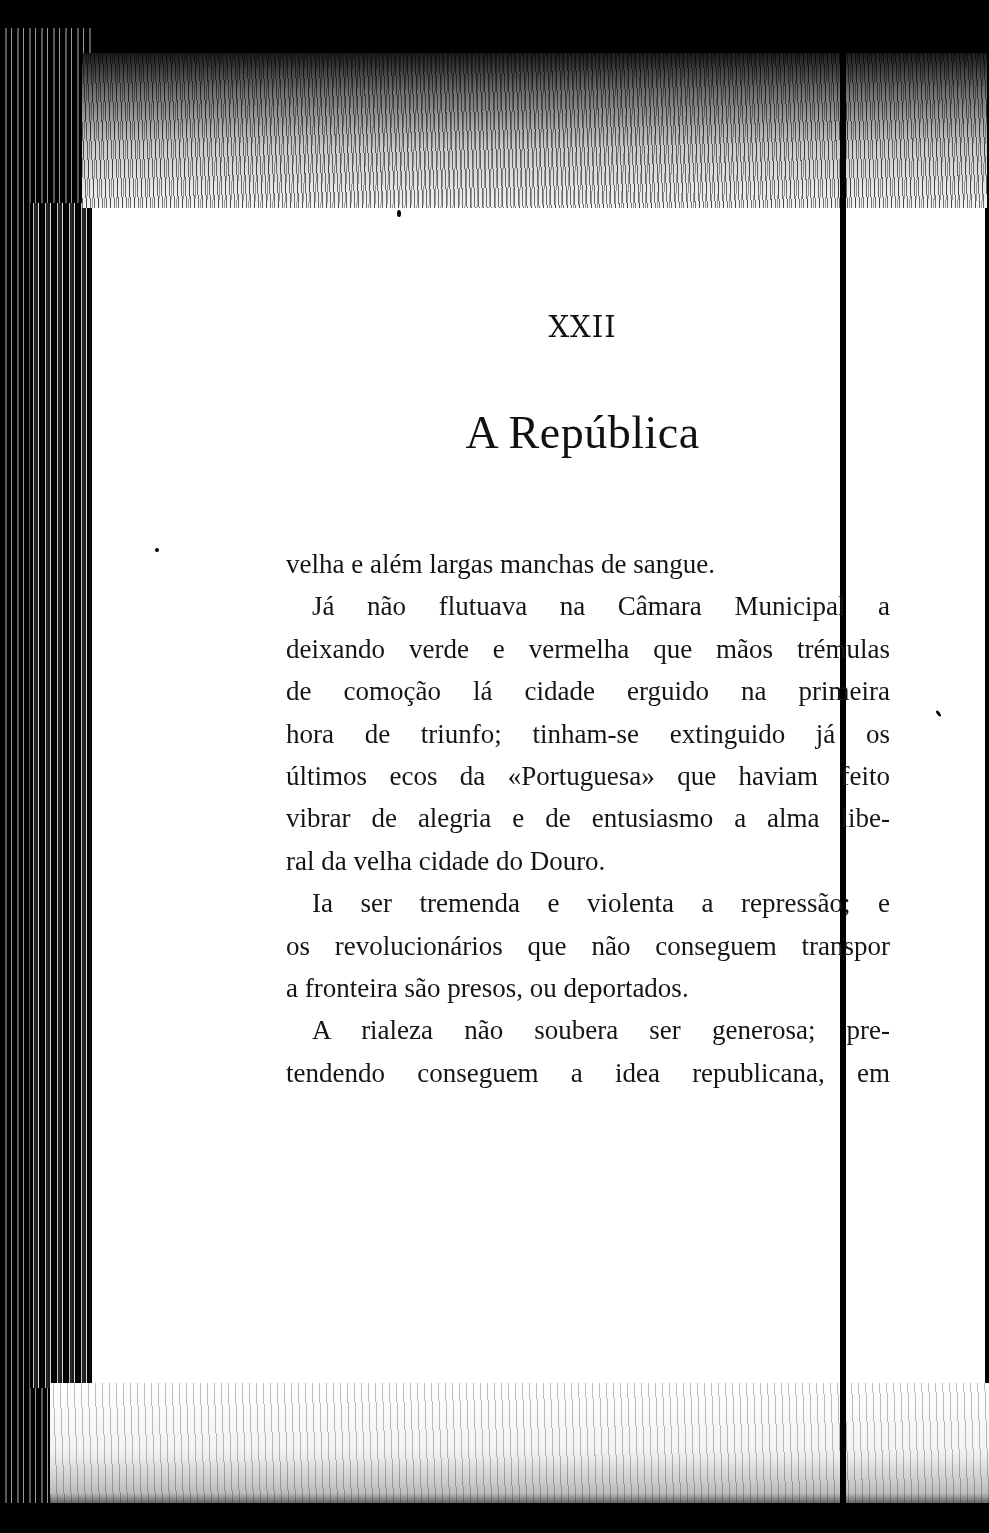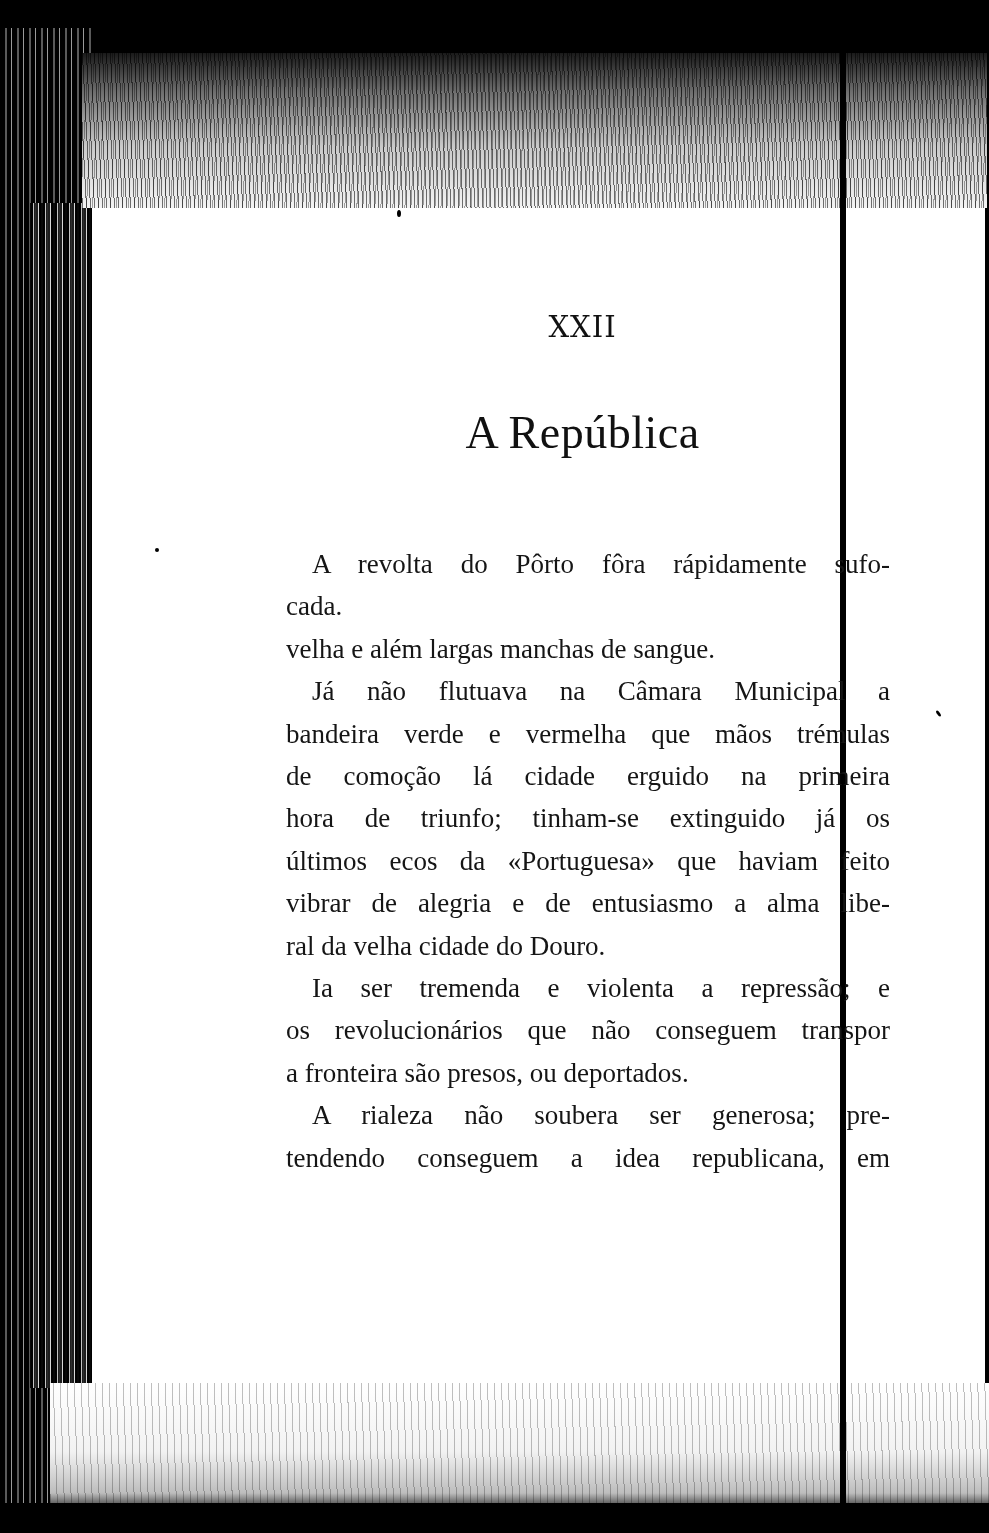--- a/index.html
+++ b/index.html
@@ -156,29 +156,25 @@
   <div class="speck" style="left:397px;top:182px;width:4px;height:7px;"></div>
   <div class="speck" style="left:155px;top:520px;width:4px;height:4px;"></div>
   <div class="speck" style="left:937px;top:682px;width:3px;height:7px;transform:rotate(-35deg);"></div>
   <div class="speck" style="left:985px;top:180px;width:3px;height:50px;border-radius:0;"></div>
 
   <div class="chapter-number">XXII</div>
   <div class="chapter-title">A República</div>
 
   <div class="body-text">
     <div>
-      <span class="line indent">A revolta do Pôrto fôra rápidamente sufo-</span>
-      <span class="line last">cada.</span>
-    </div>
-    <div>
       <span class="line last">velha e além largas manchas de sangue.</span>
     </div>
     <div>
       <span class="line indent">Já não flutuava na Câmara Municipal a</span>
-      <span class="line">bandeira verde e vermelha que mãos trémulas</span>
+      <span class="line">deixando verde e vermelha que mãos trémulas</span>
       <span class="line">de comoção lá cidade erguido na primeira</span>
       <span class="line">hora de triunfo; tinham-se extinguido já os</span>
       <span class="line">últimos ecos da «Portuguesa» que haviam feito</span>
       <span class="line">vibrar de alegria e de entusiasmo a alma libe-</span>
       <span class="line last">ral da velha cidade do Douro.</span>
     </div>
     <div>
       <span class="line indent">Ia ser tremenda e violenta a repressão; e</span>
       <span class="line">os revolucionários que não conseguem transpor</span>
       <span class="line last">a fronteira são presos, ou deportados.</span>

